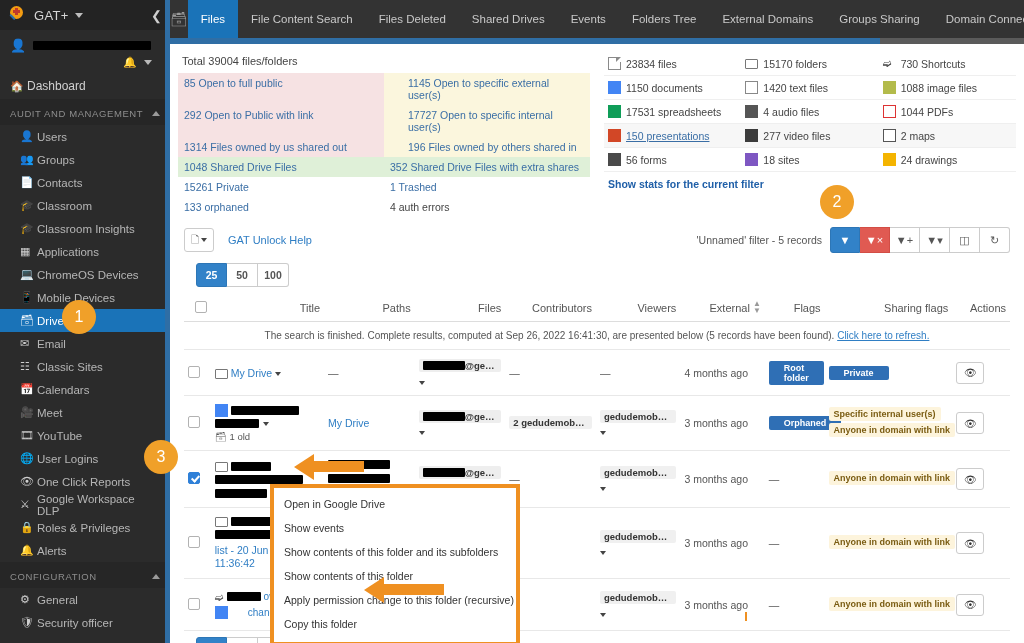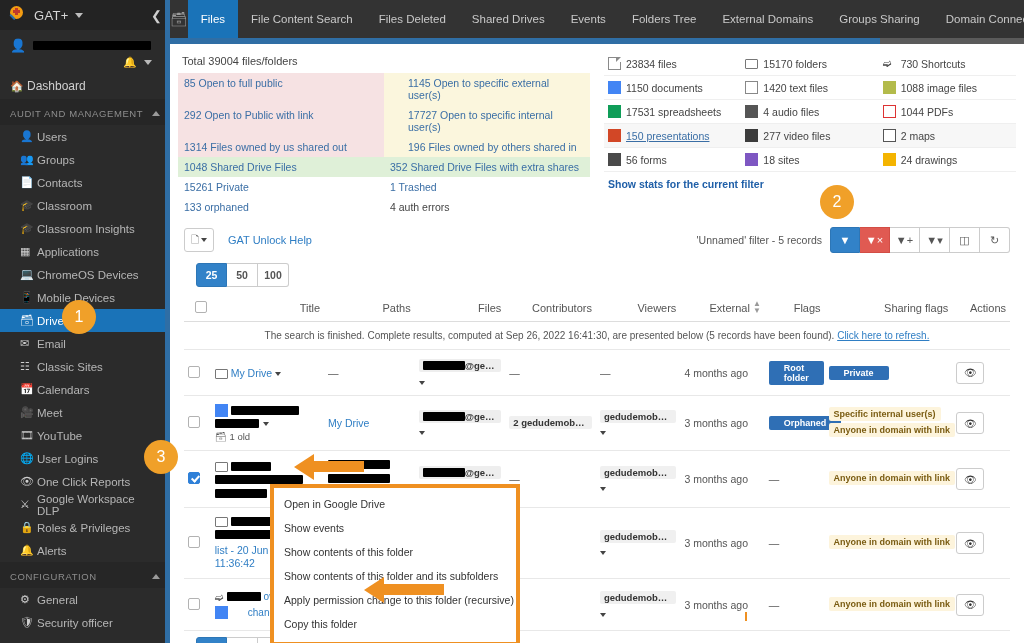--- a/index.html
+++ b/index.html
@@ -645,22 +645,22 @@
       <div class="pbtn">50</div>
       <div class="pbtn">100</div>
     </div>
 
     <div class="orange-tick"></div>
   </div>
 
   <div class="ctx">
     <div class="ctx-item">Open in Google Drive</div>
     <div class="ctx-item">Show events</div>
+    <div class="ctx-item">Show contents of this folder and its subfolders</div>
     <div class="ctx-item">Show contents of this folder</div>
-    <div class="ctx-item">Show contents of this folder and its subfolders</div>
     <div class="ctx-item">Apply permission change to this folder (recursive)</div>
     <div class="ctx-item">Copy this folder</div>
   </div>
 
   <div style="position:absolute;left:294px;top:461px;z-index:55;">
     <div style="position:absolute;left:18px;top:0;width:52px;height:11px;background:#ef9021;"></div>
     <div style="position:absolute;left:0;top:-7px;width:0;height:0;border-top:13px solid transparent;border-bottom:13px solid transparent;border-right:20px solid #ef9021;"></div>
   </div>
 
   <div style="position:absolute;left:364px;top:584px;z-index:55;">

